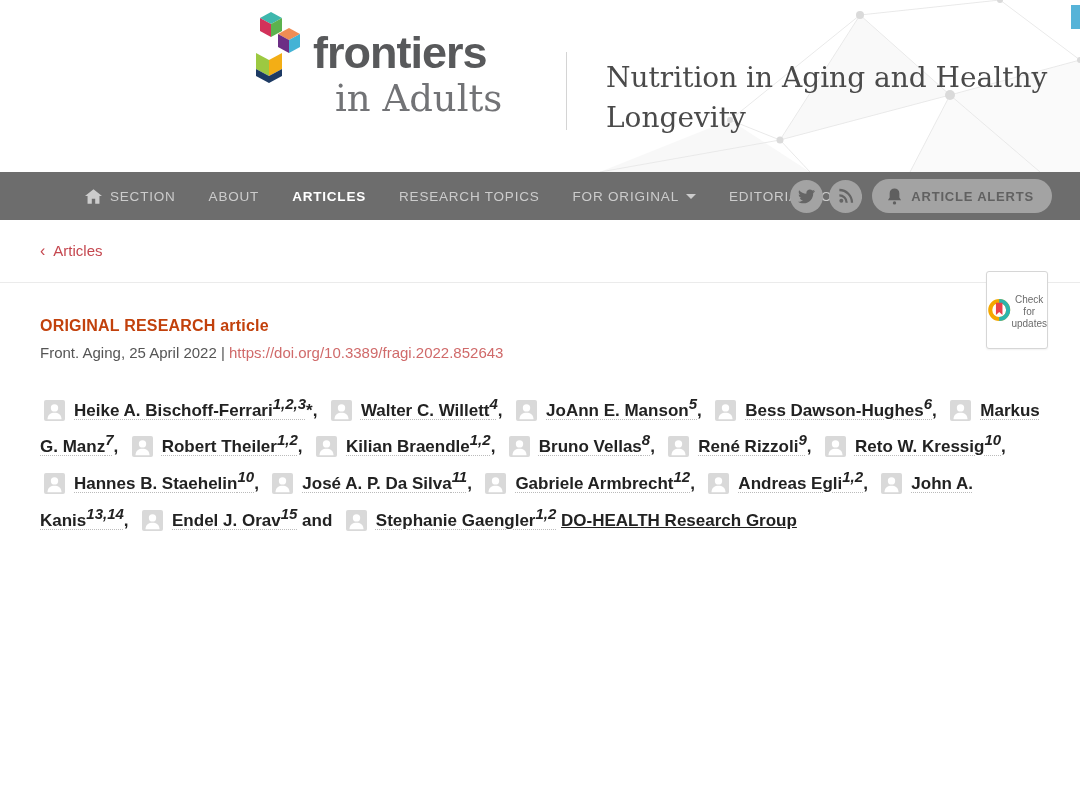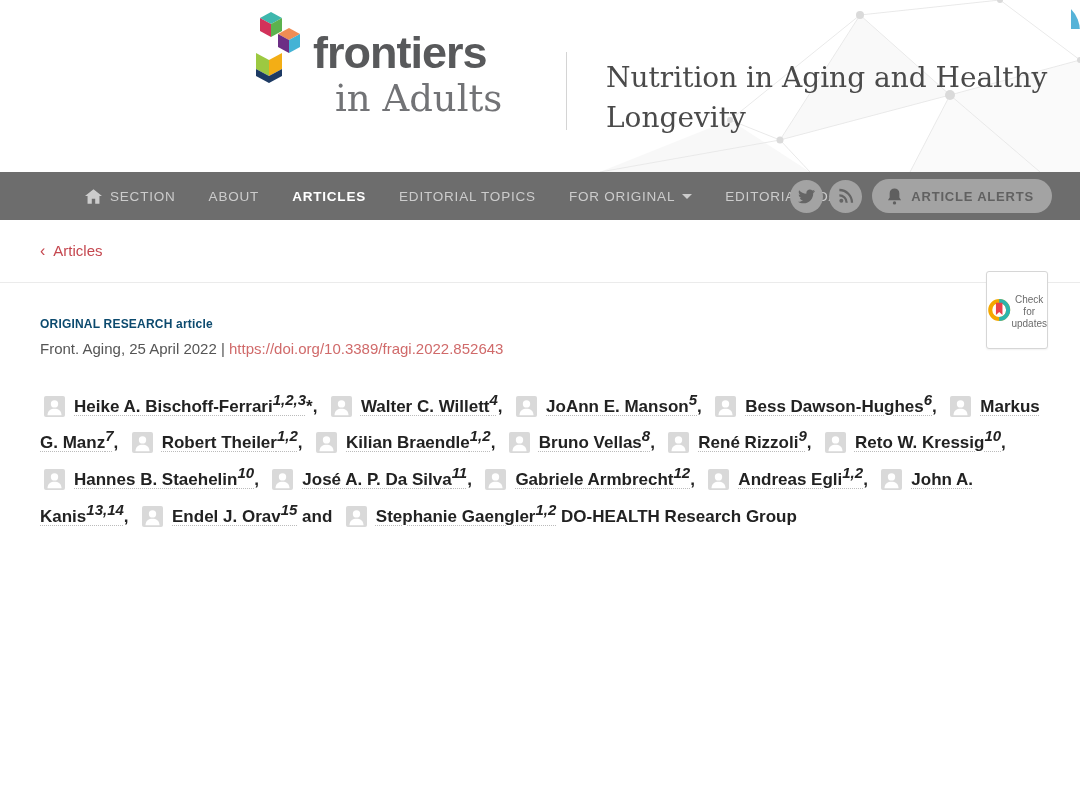--- a/index.html
+++ b/index.html
@@ -1,17 +1,17 @@
 <!DOCTYPE html>
 <html><head>
 <meta charset="utf-8">
 <style>
   * { margin:0; padding:0; box-sizing:border-box; }
   body { background:#fff; font-family:"Liberation Sans", sans-serif; }
-  .page { position:relative; width:1080px; height:785px; background:#fff; overflow:hidden;border-radius:31px; }
+  .page { position:relative; width:1080px; height:785px; background:#fff; overflow:hidden; }
 
   
   .header { position:relative; height:172px; background:#fff; }
   .bg-net { position:absolute; top:0; right:0; width:600px; height:172px; pointer-events:none; }
   .blue-tab { position:absolute; top:5px; right:0; width:9px; height:24px; }
 
   .logo-block { position:absolute; left:245px; top:8px; display:flex; }
   .logo-cubes { width:62px; height:84px; }
   .logo-text { margin-left:6px; }
   .logo-word { font-size:45px; font-weight:bold; color:#58595b; letter-spacing:-1px; line-height:1.0; margin-top:22px; }
@@ -38,21 +38,21 @@
   .alerts-pill .label { color:#616161; font-size:13px; font-weight:bold; letter-spacing:.8px; margin-left:8px; }
 
   
   .crumb-bar { height:63px; display:flex; align-items:center; padding-left:40px;
                border-bottom:1px solid #ebebeb; }
   .crumb { color:#c5474f; font-size:15px; cursor:pointer; }
   .crumb .arrow { margin-right:8px; font-size:16px; }
 
   
   .content { padding:34px 40px 0 40px; position:relative; }
-  .type-label { font-size:12px; font-weight:bold; color:#0c4a6e; letter-spacing:.2px; }
+  .type-label { font-size:16px; font-weight:bold; color:#c2410c; letter-spacing:.2px; }
   .meta-line { margin-top:9px; font-size:15px; color:#555; }
   .doi-link { color:#d06a6a; text-decoration:none; cursor:pointer; }
 
   .check-badge { position:absolute; top:-12px; right:32px; width:62px; height:78px; background:#fff;
                  border:1px solid #d6d6d6; border-radius:3px; display:flex; 
                  align-items:center; justify-content:center; cursor:pointer; box-shadow:0 1px 2px rgba(0,0,0,.06); }
   .check-badge .txt { font-size:10px; color:#6b6b6b; text-align:center; line-height:12px;
                       white-space:pre-line; margin-top:4px; }
 
   .article-title { margin-top:52px; font-size:36px; font-weight:bold; color:#151515; line-height:48px;
@@ -61,21 +61,21 @@
   
   .authors { margin-top:28px; width:1008px; font-size:17px; font-weight:bold; color:#222;
              line-height:30px; }
   .author { display:inline; }
   .avatar { display:inline-block; width:21px; height:21px; background:#d9d9d9; border-radius:2px;
             vertical-align:-5px; margin:0 9px 0 4px; }
   .author-name { color:#222; text-decoration:underline dotted #bbbbbb 1px; text-underline-offset:3px;
                  cursor:pointer; }
   .author-name sup { font-size:15px; font-weight:bold;font-style:italic; }
   .author-after { white-space:pre; }
-  .group-name { color:#222; }
+  .group-name { color:#222;text-decoration:underline; }
 </style>
 </head>
 <body>
 
 <div class="page">
 
   <div class="header">
 
     <svg class="bg-net" viewBox="0 0 600 172">
       <g stroke="#e7e7e7" stroke-width="1" fill="none" opacity="0.9">
@@ -142,21 +142,21 @@
       </div>
 
       <div class="nav-item active">
 
         <span>ARTICLES</span>
 
       </div>
 
       <div class="nav-item">
 
-        <span>EDITORIAL TOPICS</span>
+        <span>RESEARCH TOPICS</span>
 
       </div>
 
       <div class="nav-item">
 
         <span>FOR ORIGINAL</span>
         <span class="nav-caret"></span>
       </div>
 
       <div class="nav-item">

